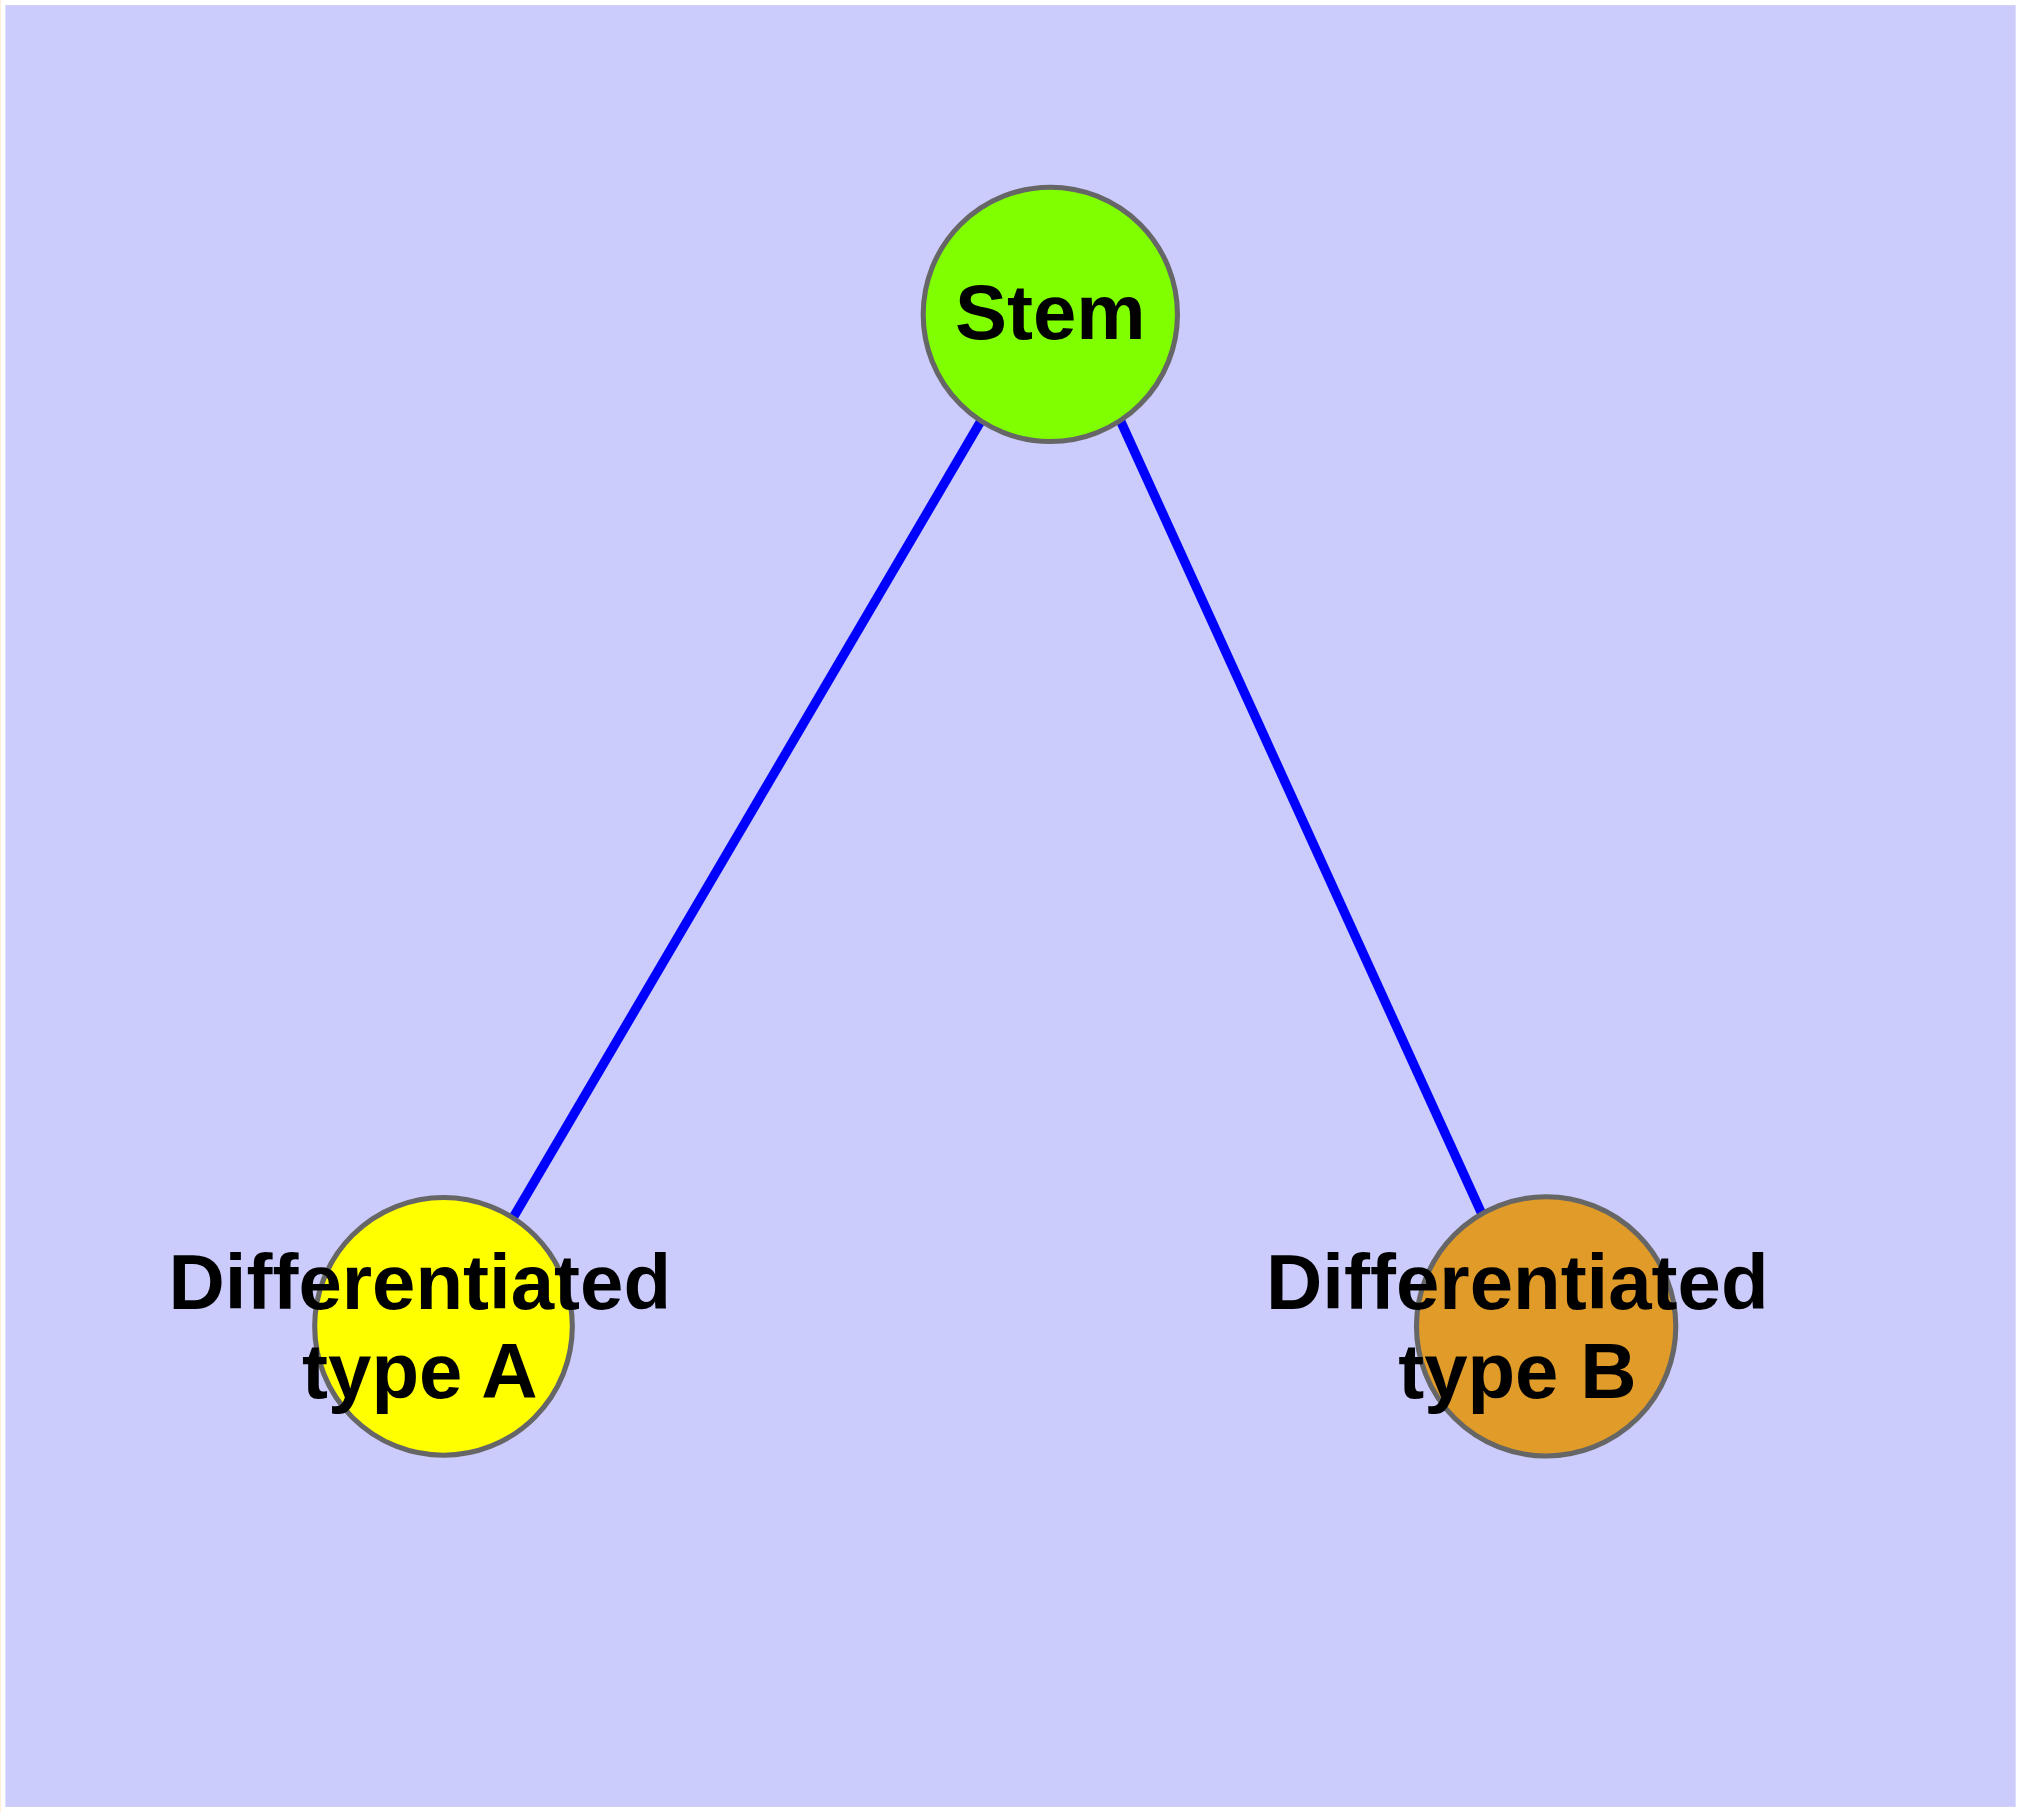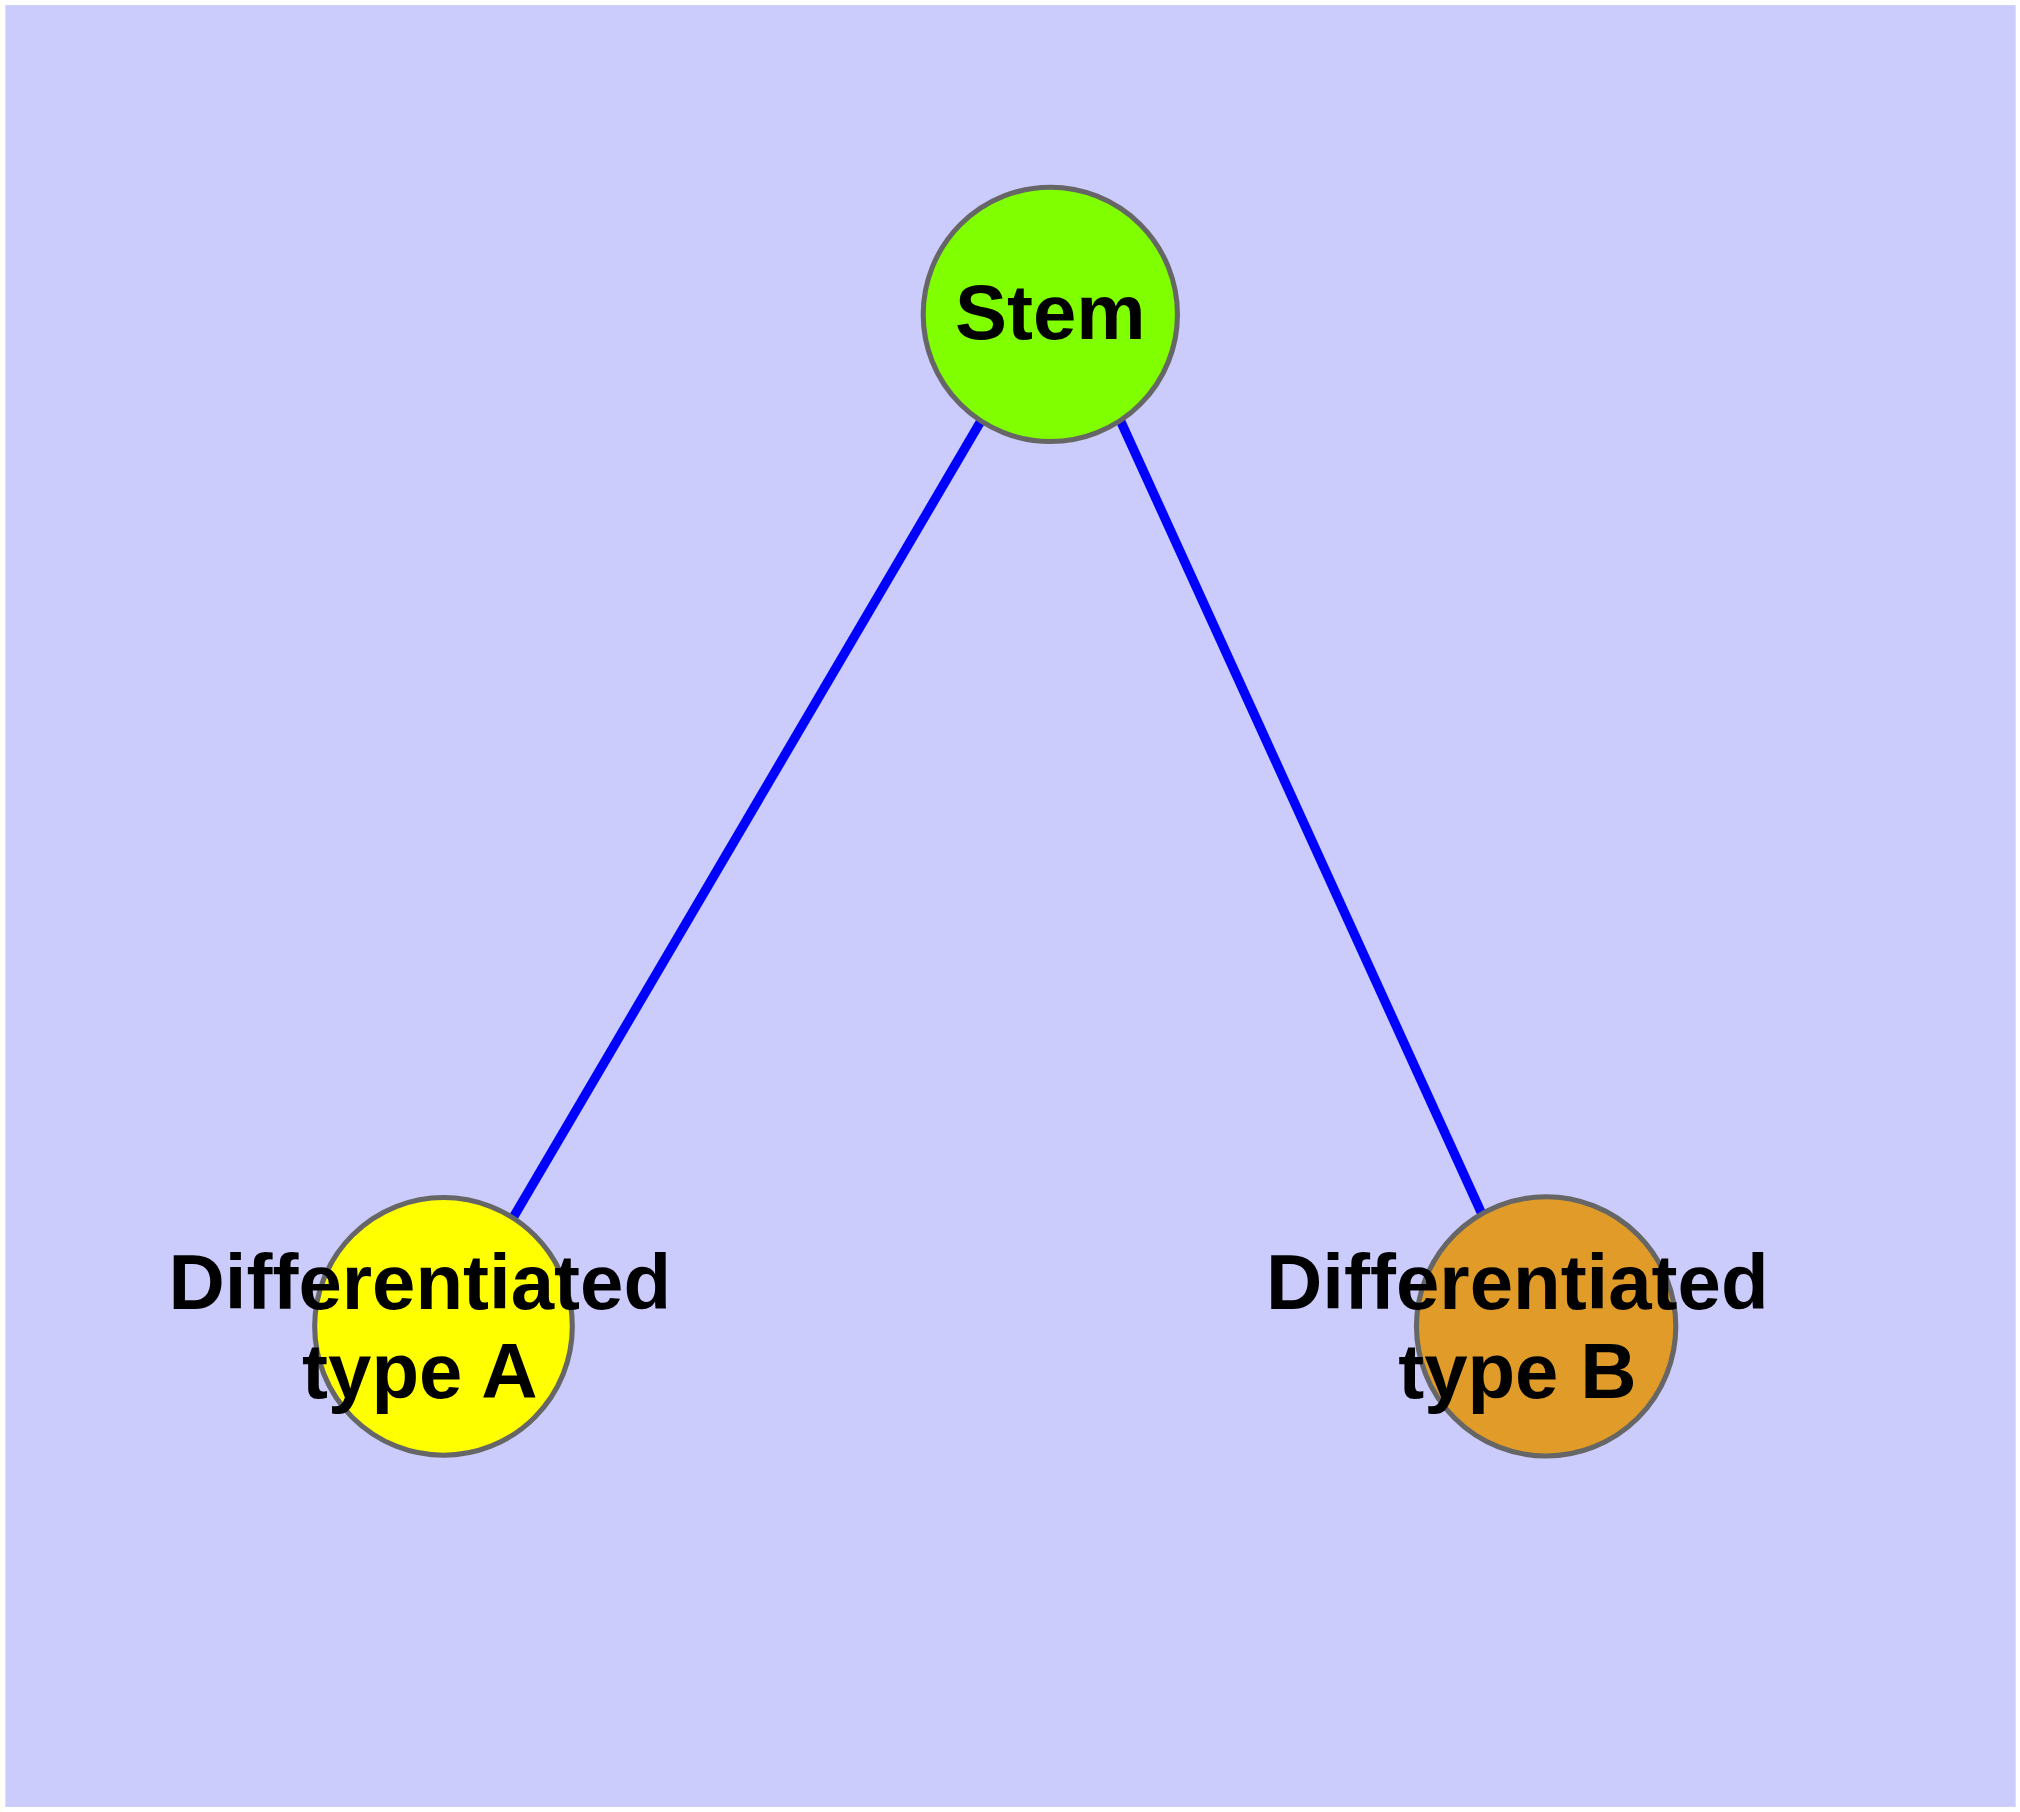--- a/index.html
+++ b/index.html
@@ -9,21 +9,21 @@
     background: #ffffff;
   }
   body {
     font-family: "Liberation Sans", sans-serif;
   }
   #canvas-root {
     position: relative;
     width: 2021px;
     height: 1812px;
     overflow: hidden;
-    background: #fef9c3;
+    background: #fdba74;
   }
   #graph-svg {
     display: block;
     position: absolute;
     top: 0;
     left: 0;
     width: 2021px;
     height: 1812px;
   }
   .node-label {

